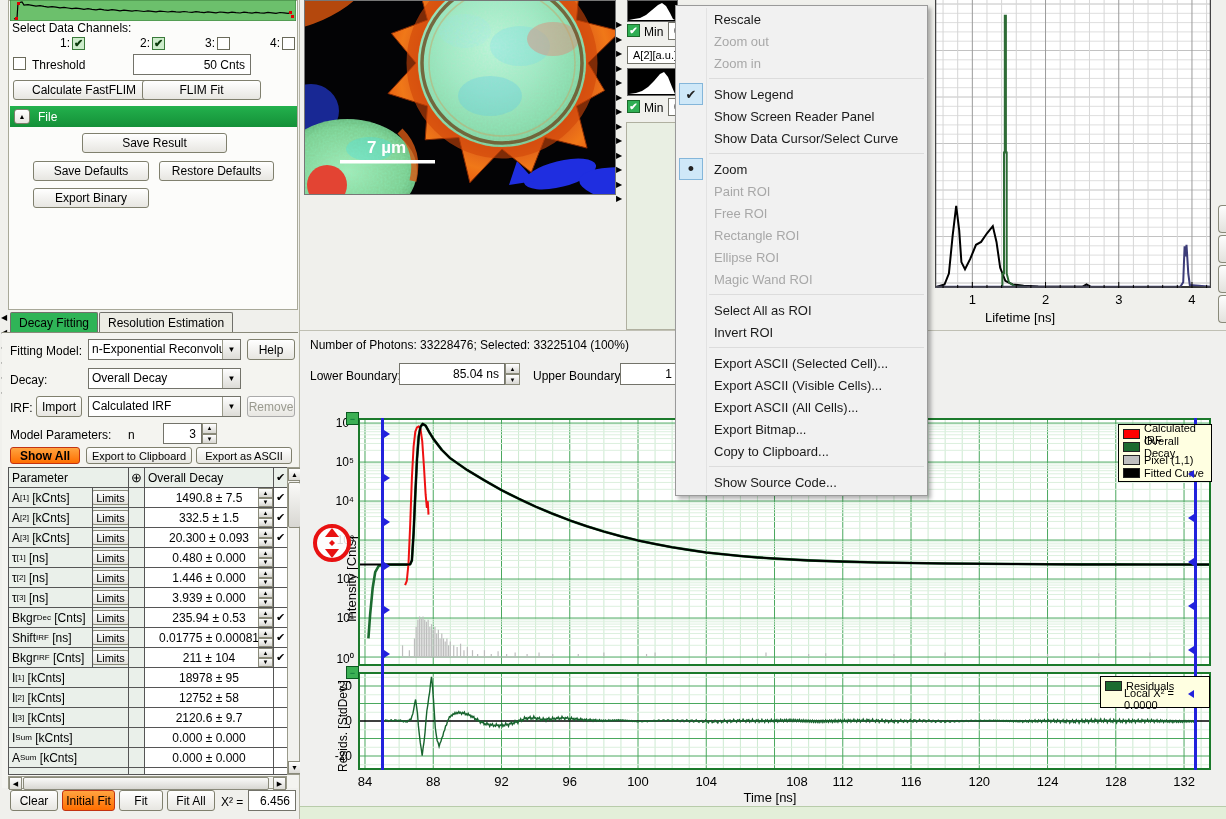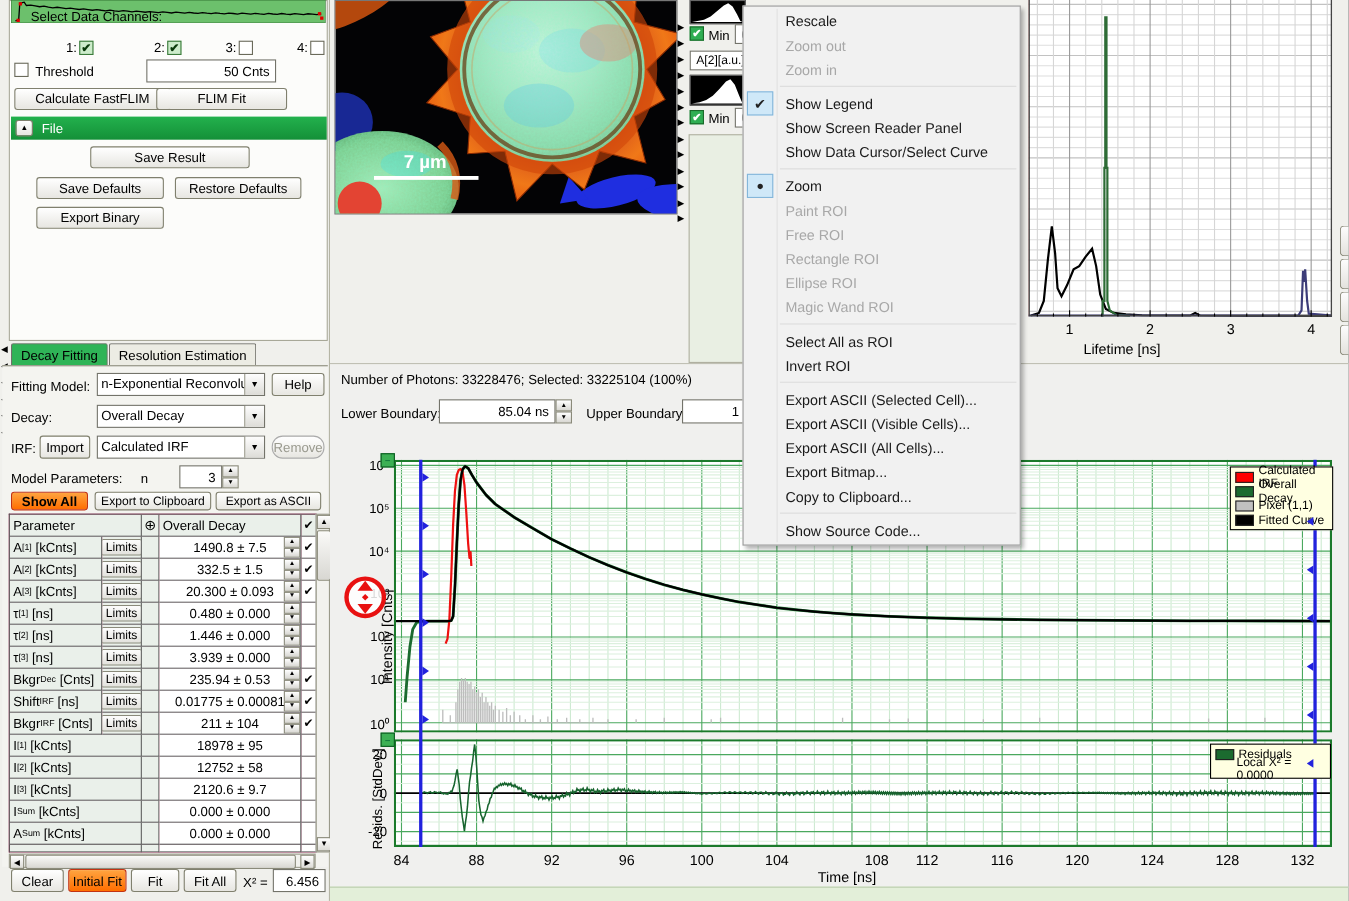--- a/index.html
+++ b/index.html
@@ -1,19 +1,19 @@
 <!DOCTYPE html>
 <html><head>
 <meta charset="utf-8">
 <style>
   html,body{margin:0;padding:0;background:#888;}
   .app{position:relative;width:1226px;height:819px;background:#f0f0ec;font-family:"Liberation Sans",sans-serif;font-size:12px;color:#000;overflow:hidden;}
   .abs{position:absolute;}
   .btn{display:flex;align-items:center;justify-content:center;background:linear-gradient(#ffffff,#e7e6e1);border:1px solid #80806e;border-radius:3px;font-size:12px;cursor:pointer;box-sizing:border-box;white-space:nowrap;}
-  .btn.dis{color:#9a9a8f;border-color:#aaa;border-radius:10px;}
+  .btn.dis{color:#9a9a8f;border-color:#aaa;}
   .btn.orange{background:linear-gradient(#ffa440,#ff6e00);border:1px solid #c23312;font-weight:bold;}
   .dd{display:flex;background:#fff;border:1px solid #73736a;align-items:stretch;box-sizing:border-box;}
   .dd .val{flex:1;padding:2px 3px;white-space:nowrap;overflow:hidden;}
   .dd .arw{width:17px;background:linear-gradient(#fdfdfd,#dddcd7);border-left:1px solid #9a9a8a;display:flex;align-items:center;justify-content:center;font-size:8px;}
   .field{background:#fff;border:1px solid #73736a;display:flex;align-items:center;justify-content:flex-end;padding:0 5px;box-sizing:border-box;overflow:hidden;}
   .spin{display:flex;flex-direction:column;width:15px;box-sizing:border-box;}
   .spin div{flex:1;display:flex;align-items:center;justify-content:center;font-size:6px;background:linear-gradient(#fff,#d8d7d2);border:1px solid #8a8a7a;box-sizing:border-box;}
   .lbl{white-space:nowrap;}
   .chk{width:13px;height:13px;border:1px solid #6a6a5a;background:#fff;box-sizing:border-box;display:flex;align-items:center;justify-content:center;font-size:11px;font-weight:bold;}
   .chk.on{background:#cdeccb;color:#0a3a0a;border-color:#3a7a3a;}
@@ -54,21 +54,21 @@
 
   <svg class="abs" id="mini-plot" style="left:10px;top:0;width:286px;height:21px;" viewBox="0 0 286 21">
       <rect x="0" y="0" width="286" height="21" fill="#6cc06c" stroke="#3a7a3a" stroke-width="1"></rect>
       <polyline points="4,19 7,18 8,3 12,2 14,5.0 18,4.6 22,5.3 26,6.1 30,5.6 34,6.4 38,7.1 42,6.6 46,7.2 50,7.9 54,7.4 58,8.0 62,8.6 66,8.1 70,8.7 74,9.3 78,8.7 82,9.3 86,9.8 90,9.2 94,9.8 98,10.3 102,9.7 106,10.2 110,10.8 114,10.1 118,10.6 122,11.1 126,10.5 130,11.0 134,11.5 138,10.8 142,11.3 146,11.8 150,11.1 154,11.5 158,12.0 162,11.3 166,11.8 170,12.2 174,11.5 178,12.0 182,12.4 186,11.7 190,12.2 194,12.6 198,11.9 202,12.3 206,12.8 210,12.0 214,12.4 218,12.9 222,12.1 226,12.6 230,13.0 234,12.2 238,12.7 242,13.1 246,12.3 250,12.8 254,13.2 258,12.4 262,12.8 266,13.3 270,12.5 274,12.9 278,13.3 282,12.6 " fill="none" stroke="#000" stroke-width="1.2"></polyline>
       <rect x="5" y="17" width="3" height="3" fill="#e00000"></rect>
       <rect x="7" y="2" width="3" height="3" fill="#e00000"></rect>
       <rect x="279" y="11" width="3" height="3" fill="#e00000"></rect>
       <rect x="281" y="15" width="3" height="3" fill="#e00000"></rect>
     </svg>
 
-  <div class="abs lbl" style="left:12px;top:8px;margin-left:16px;">Select Data Channels:</div>
+  <div class="abs lbl" style="left:12px;top:21px;">Select Data Channels:</div>
   <div class="abs" id="channels-row" style="left:12px;top:36px;width:280px;height:14px;">
       <div style="position: absolute; left: 48px; top: 0px; display: flex; align-items: center; gap: 2px;">
         <span>1:</span>
         <span class="chk on">✔</span>
       </div>
       <div style="position: absolute; left: 128px; top: 0px; display: flex; align-items: center; gap: 2px;">
         <span>2:</span>
         <span class="chk on">✔</span>
       </div>
       <div style="position: absolute; left: 193px; top: 0px; display: flex; align-items: center; gap: 2px;">

